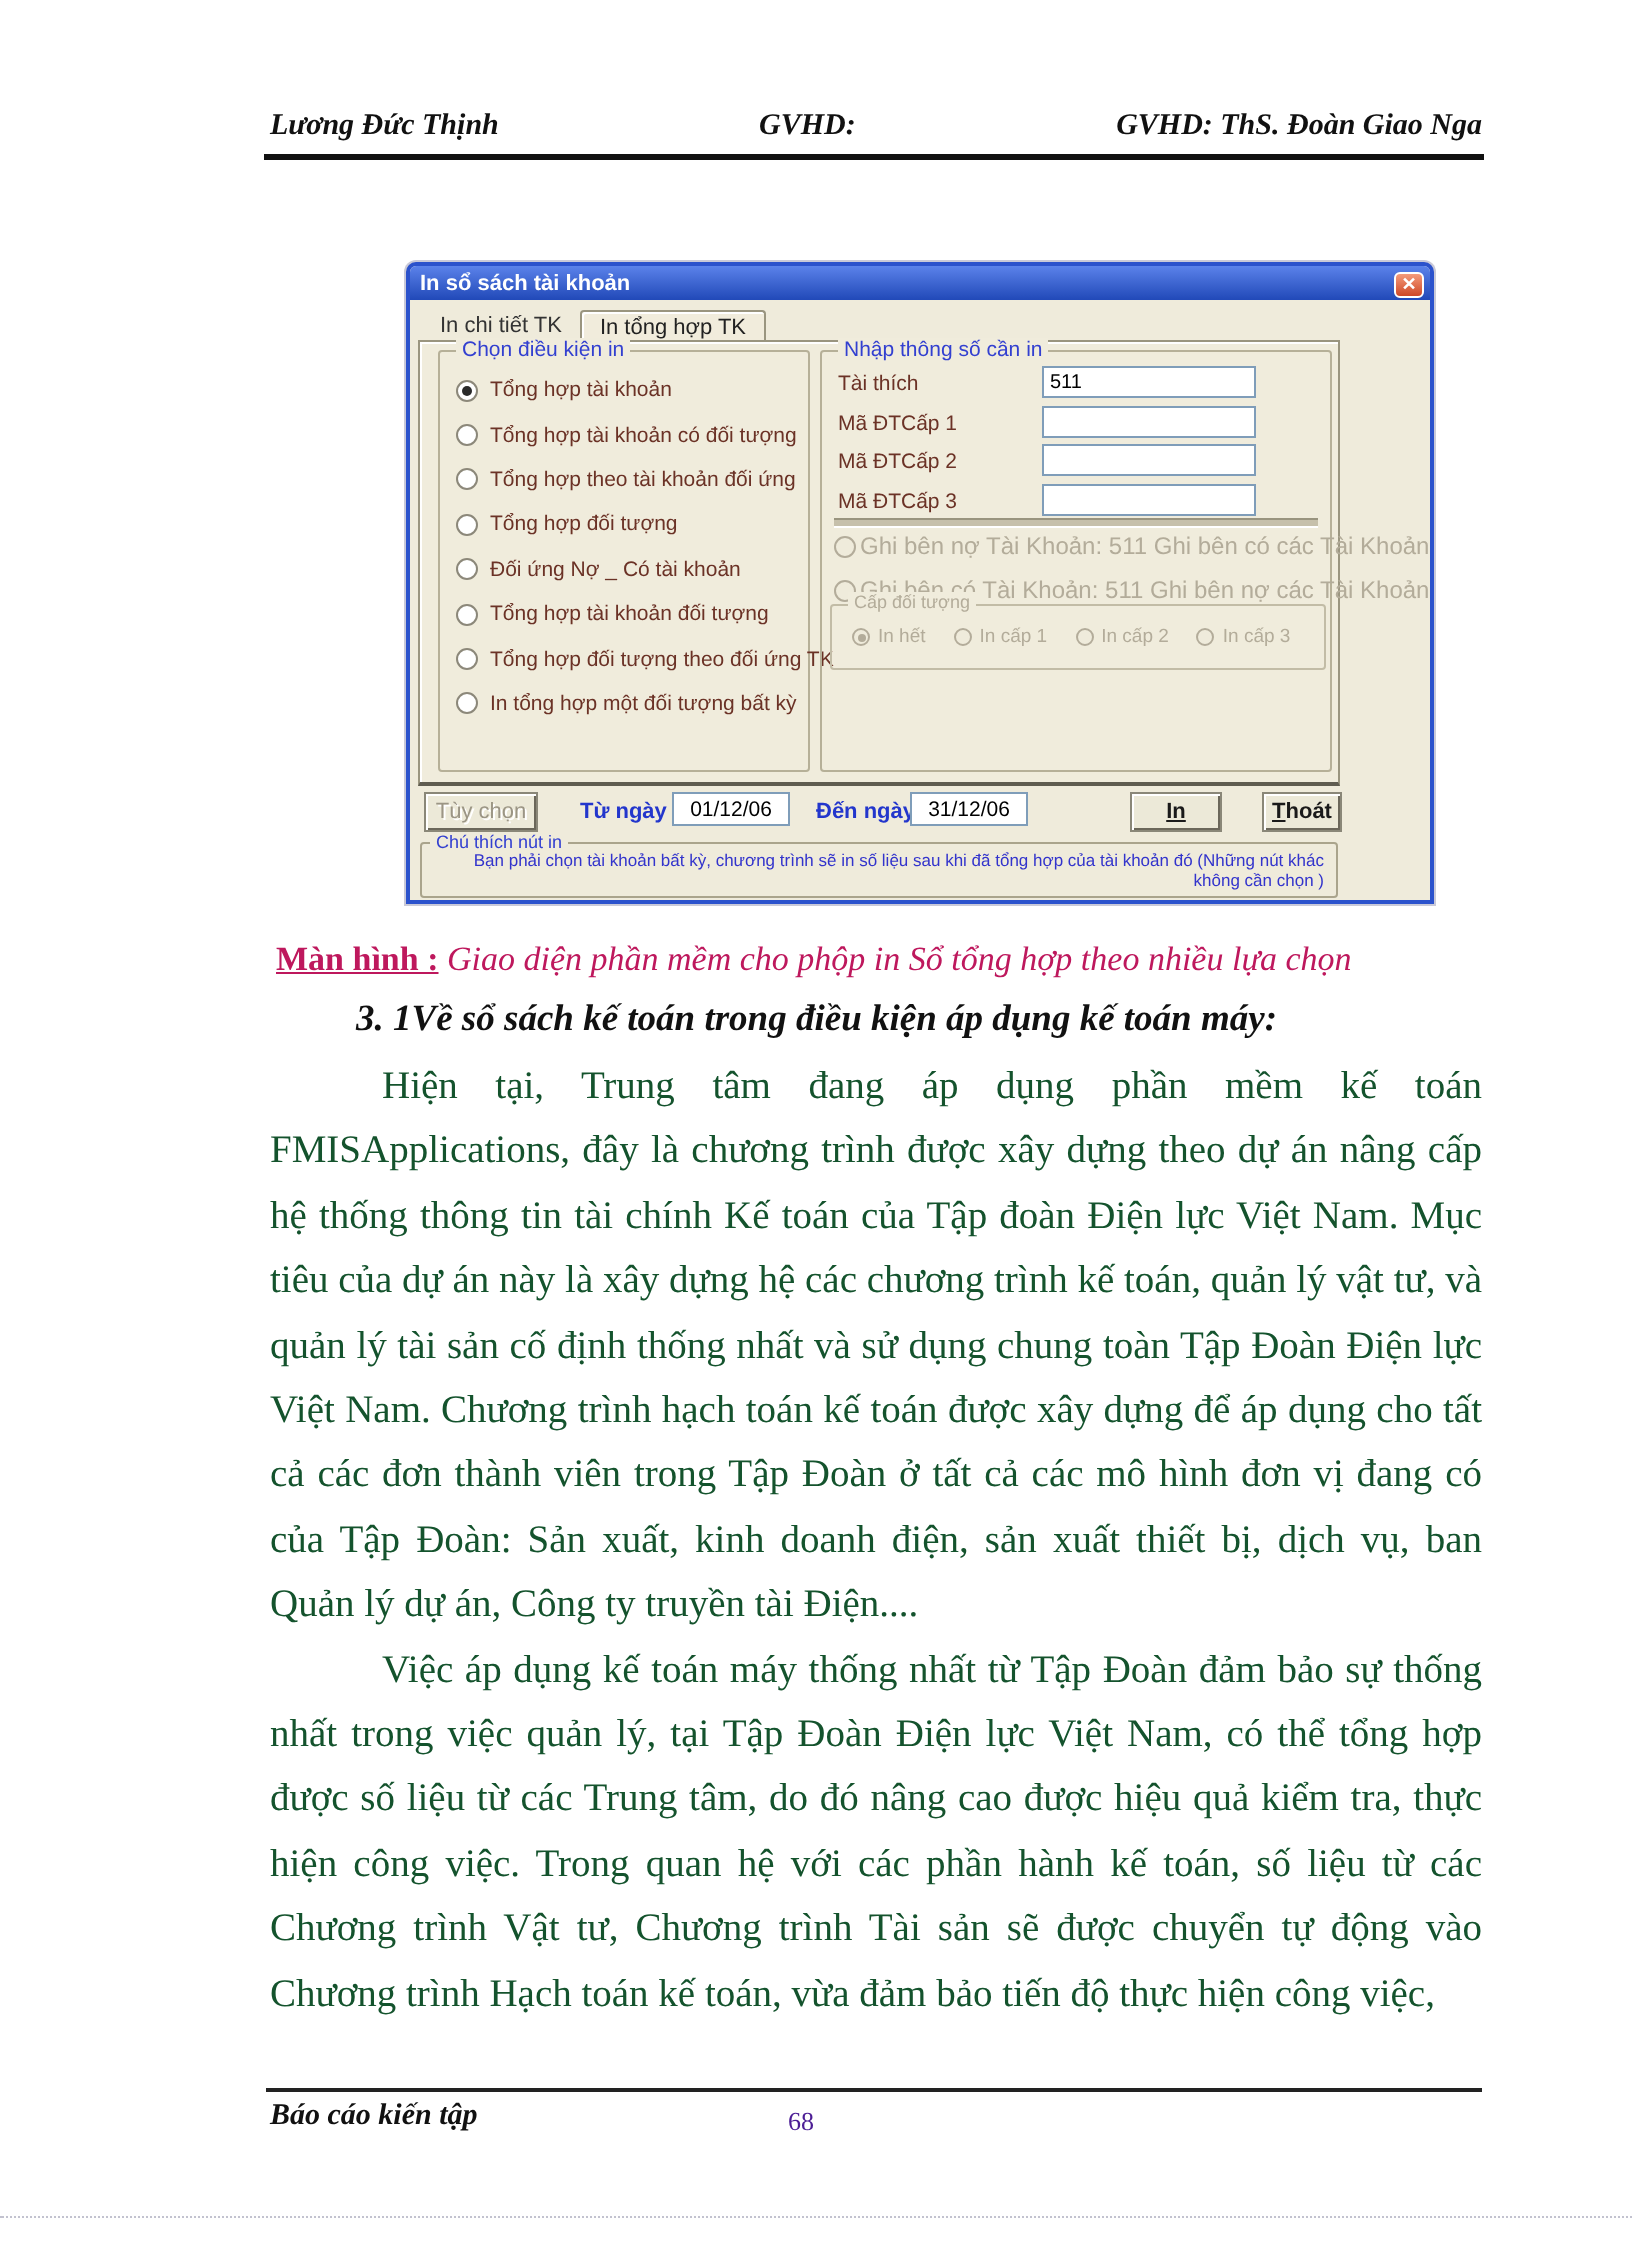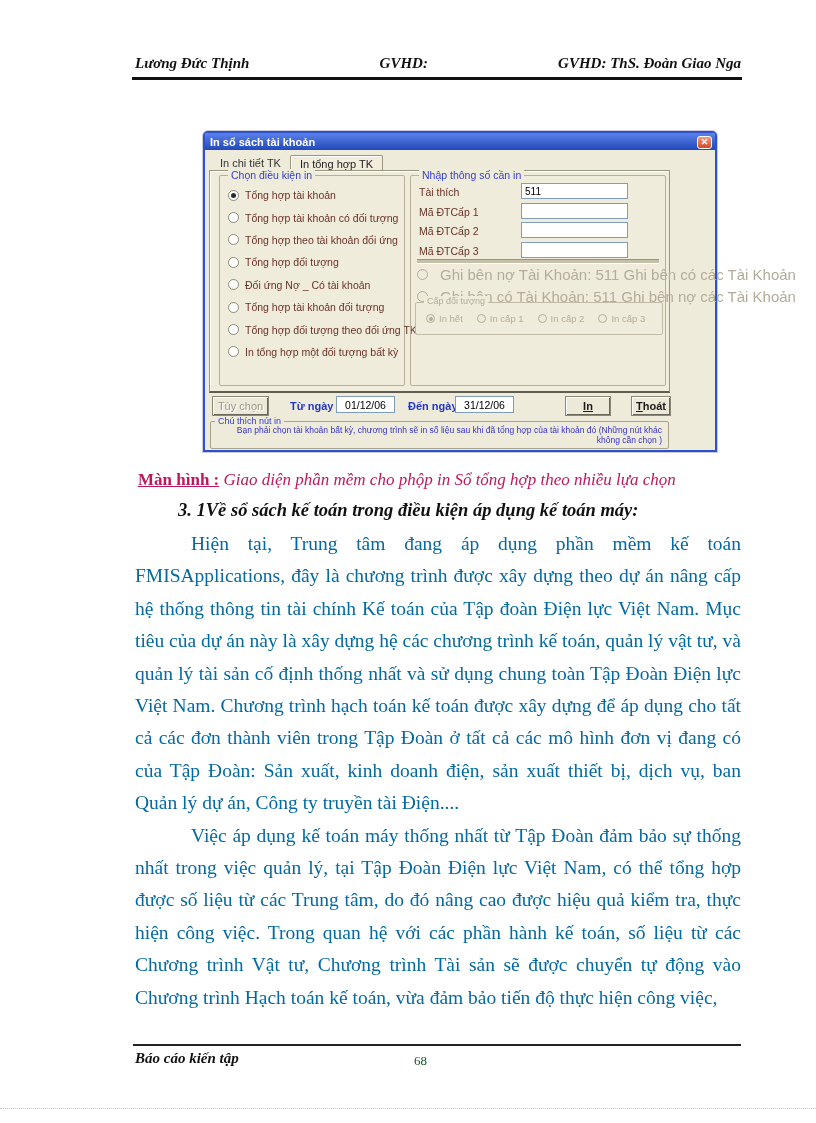--- a/index.html
+++ b/index.html
@@ -49,22 +49,22 @@
   .disabled .radio.on::after { background:#b3ac9a; }
 
   .field-row { position:relative; height:19.5px; padding:4px 0 0 8px;
                color:#6b3226; font-size:10.5px; }
   .field-rows { padding-top:6px; }
   .field-row input { position:absolute; left:110px; top:1px; width:107px; height:16px;
                      border:1px solid #7f9db9; background:#fff; font-size:10px;
                      font-family:"Liberation Sans", sans-serif; padding:0 3px; }
   .sep { position:absolute; left:6px; top:84px; width:242px; height:3px;
          background:#c6c0ab; box-shadow:0 1px 0 #fff, 0 -1px 0 #99947f; }
-  .dis-opt { position:absolute; left:6px; display:flex; align-items:center; gap:12px;
-             color:#b3ac9a; font-size:15px; white-space:nowrap; }
+  .dis-opt { position:absolute; left:6px; display:flex; align-items:center; gap:2px;
+             color:#b3ac9a; font-size:12px; white-space:nowrap; }
   .grp-level { left:4px; top:126px; width:248px; height:33px; border-color:#c2bca6; }
   .grp-level .grp-title { color:#b3ac9a; font-size:9px; }
   .level-opts { display:flex; padding:10px 0 0 10px; gap:14px; }
   .level-opt { display:flex; align-items:center; gap:4px; color:#b3ac9a; font-size:9.5px; }
   .level-opt .radio { width:9px; height:9px; }
   .level-opt .radio.on::after { left:1.5px; top:1.5px; width:4px; height:4px; }
 
   .btn { position:absolute; height:20px; background:#ece9d8; border:1px solid #8a8778;
          box-shadow:inset 1px 1px 0 #fff, inset -1px -1px 0 #6b675a;
          font-size:11px; font-weight:bold; color:#1a1a1a; text-align:center;
@@ -80,28 +80,28 @@
   .grp-note .grp-title { background:#efebdb; font-size:9px; top:-6px; left:4px; }
   .note-text { color:#3334cc; font-size:8.5px; line-height:10px; padding:3px 6px 0 6px;text-align:right; }
 
   
   .caption { position:absolute; left:138px; top:470px; width:606px; font-size:17px; color:#be185d; white-space:nowrap; }
   .caption .cap-label { font-weight:bold; text-decoration:underline; }
   .caption .cap-text { font-style:italic; }
   .doc-heading { position:absolute; left:178px; top:500px; font-size:18.5px;
                  font-weight:bold; font-style:italic; color:#111; }
   .doc-body { position:absolute; left:135px; top:528px; width:606px;
-              font-size:19.5px; line-height:32.4px; color:#0369a1; text-align:justify; }
+              font-size:19.5px; line-height:32.4px; color:#14532d; text-align:justify; }
   .doc-body p { text-indent:56px; margin:0; }
 
   
   .footer-rule { position:absolute; left:133px; top:1044px; width:608px; height:2px; background:#222; }
   .footer-left { position:absolute; left:135px; top:1050px; font-size:15px;
                  font-weight:bold; font-style:italic; color:#111; }
-  .footer-page { position:absolute; left:414px; top:1053px; font-size:13px; color:#14532d; }
+  .footer-page { position:absolute; left:394px; top:1053px; font-size:13px; color:#4c1d95; }
   .dotted-rule { position:absolute; left:0; top:1108px; width:816px;
                  border-top:1.5px dotted #c2c2cf; }
 </style>
 </head>
 <body>
 
 <div class="page">
 
   <div class="doc-header">
     <span>Lương Đức Thịnh</span>

